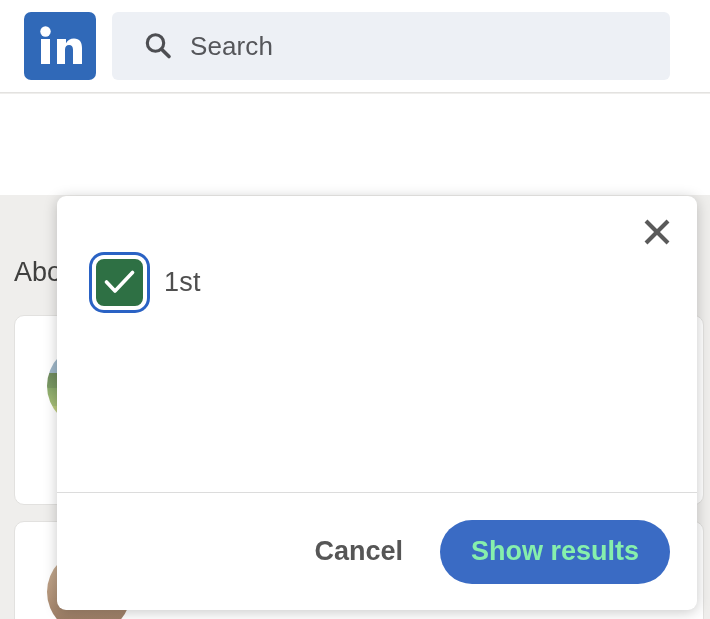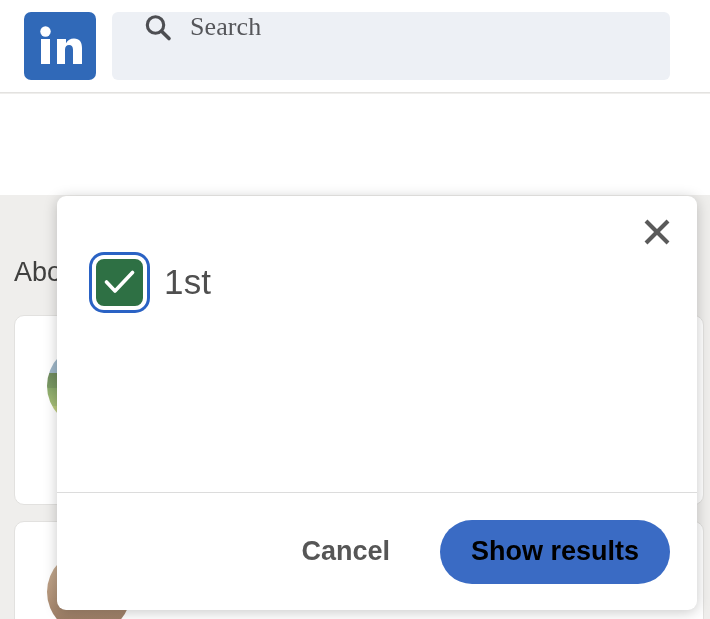--- a/index.html
+++ b/index.html
@@ -37,22 +37,22 @@
   }
   #logo svg { display: block; }
 
   #search-field {
     position: absolute;
     left: 112px; top: 12px;
     width: 558px; height: 68px;
     background: #edf0f5;
     border-radius: 6px;
     display: flex;
+    align-items: center;
     padding-left: 30px;
-    font-family: Liberation Serif, serif;
   }
   #search-icon { flex: 0 0 auto; display: block; }
   #search-placeholder {
     margin-left: 16px;
     font-size: 26px;
     color: #55565a;
     letter-spacing: .1px;
   }
 
   
@@ -169,40 +169,40 @@
   .checkbox.checked {
     background: #2e7044;
     border-color: #2e7044;
     box-shadow: 0 0 0 4px #ffffff, 0 0 0 7px #2a62c4;
   }
   .checkbox .tick { display: none; }
   .checkbox.checked .tick { display: block; }
 
   .option-label {
     margin-left: 21px;
-    font-size: 35px;
+    font-size: 27px;
     color: #4f4f4f;
     letter-spacing: .2px;
   }
 
   #dialog-divider {
     position: absolute;
     left: 0; top: 296px;
     width: 640px; height: 1px;
     background: #dcdcdc;
   }
 
   #dialog-footer {
     position: absolute;
     left: 0; bottom: 0;
     width: 640px; height: 117px;
     display: flex;
     align-items: center;
     justify-content: flex-end;
-    gap: 46px;
+    gap: 33px;
     padding-right: 27px;
   }
 
   #cancel-button {
     background: transparent;
     border: none;
     font-family: inherit;
     font-size: 27px;
     font-weight: bold;
     color: #565656;
@@ -210,21 +210,21 @@
     padding: 8px 4px;
   }
 
   #show-results-button {
     background: #3a6bc4;
     border: none;
     border-radius: 32px;
     font-family: inherit;
     font-size: 27px;
     font-weight: bold;
-    color: #000000;
+    color: #86efac;
     height: 64px;
     padding: 0 31px;
     cursor: pointer;
     white-space: nowrap;
   }
 </style>
 </head>
 <body>
 
 <div id="header">

